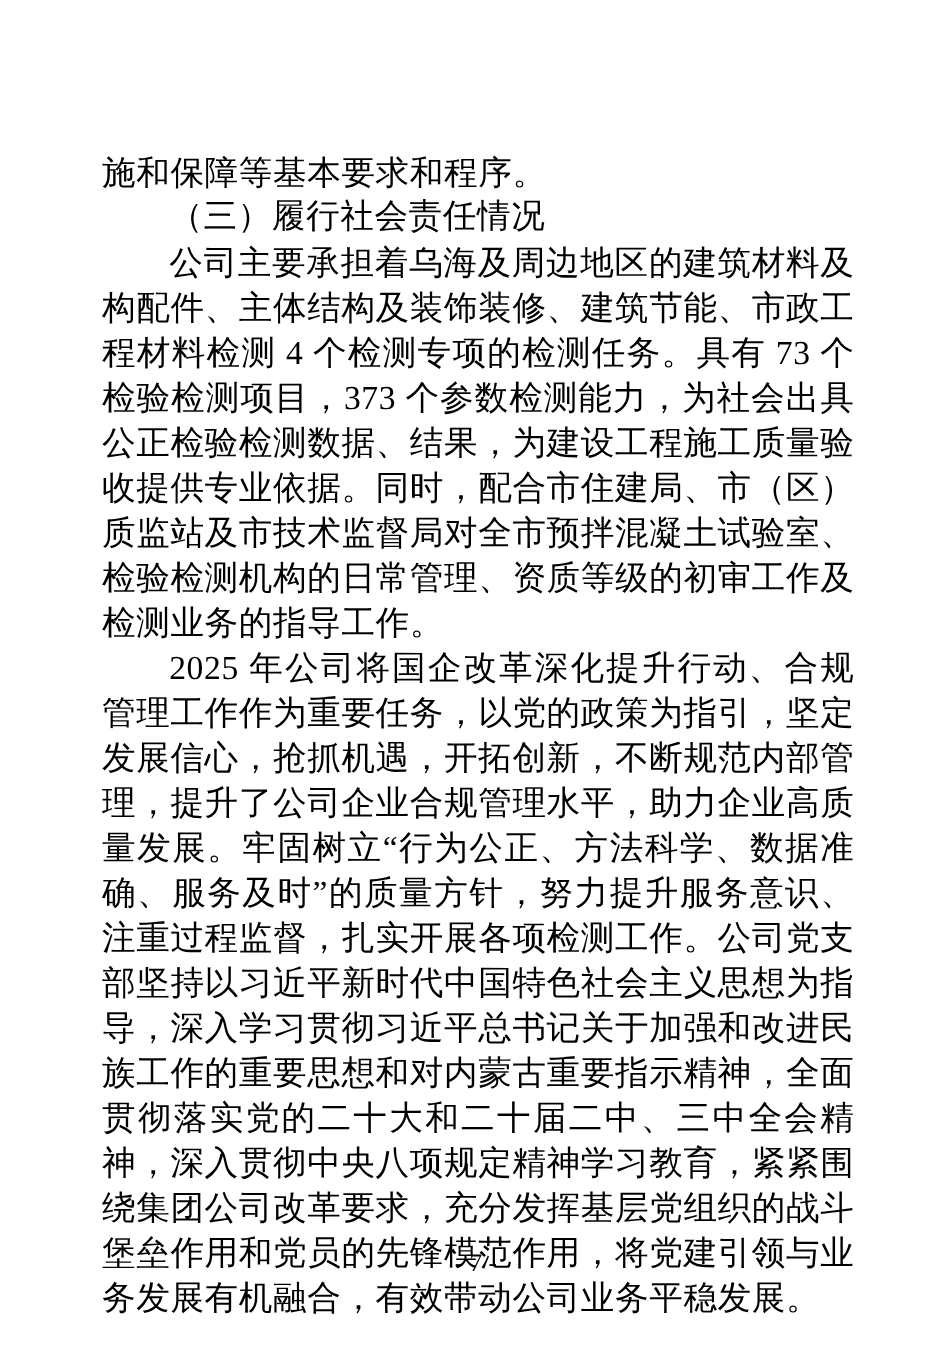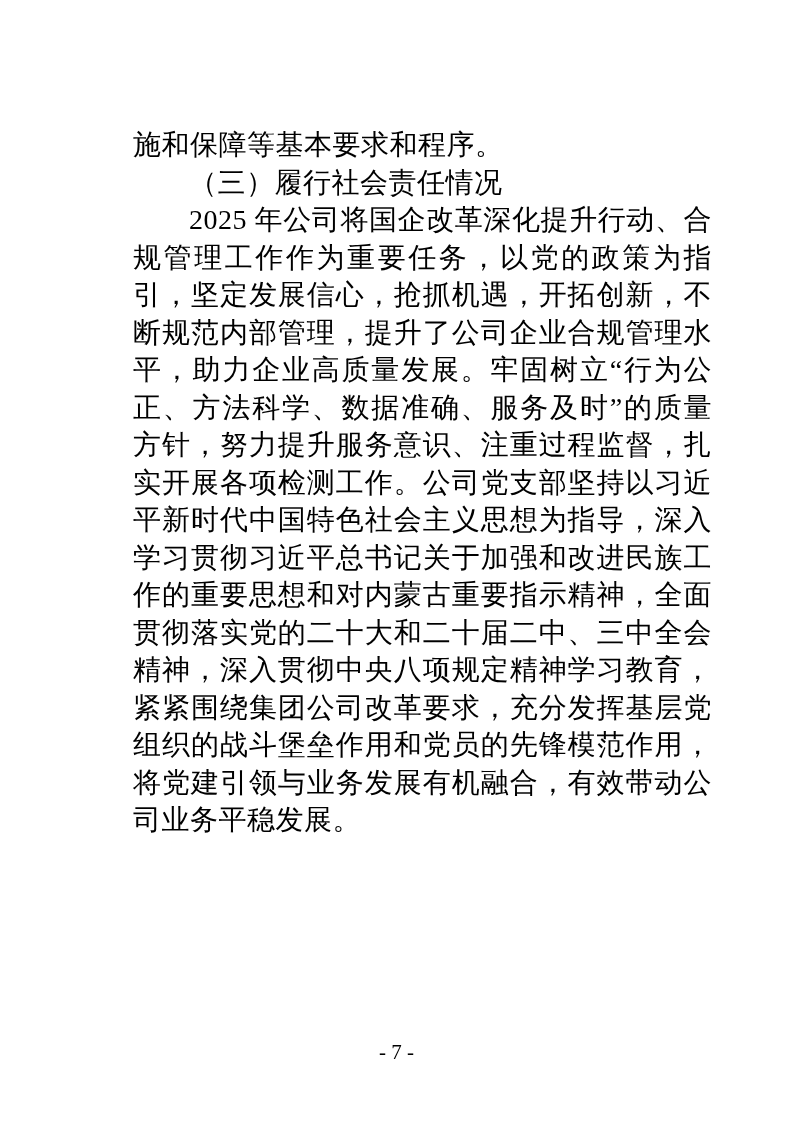--- a/index.html
+++ b/index.html
@@ -25,47 +25,47 @@
     left: 85px;
     top: 126px;
     width: 627px;
   }
   .block {
     font-size: 28px;
     line-height: 37.5px;
     text-align: justify;
     text-justify: inter-ideograph;
     letter-spacing: 0.5px;
-    margin-left: 48px;
   }
   .block.continuation {
     text-indent: 0;
   }
   .block.paragraph {
     text-indent: 56px;
   }
   .block.subheading {
     text-indent: 56px;
-    font-family: Liberation Sans, sans-serif;
+    font-family: Liberation Mono, monospace;
   }
   .footer {
     position: absolute;
     left: 0;
     right: 0;
     top: 1040px;
     text-align: center;
     font-size: 21px;
     font-family: "Liberation Serif", serif;
   }
 </style>
 </head>
 <body>
 
 <div class="page">
   <div class="doc-content" id="doc-content">
       <div class="block continuation">施和保障等基本要求和程序。</div>
       <div class="block subheading">（三）履行社会责任情况</div>
+      <div class="block paragraph">公司主要承担着乌海及周边地区的建筑材料及构配件、主体结构及装饰装修、建筑节能、市政工程材料检测 4 个检测专项的检测任务。具有 73 个检验检测项目，373 个参数检测能力，为社会出具公正检验检测数据、结果，为建设工程施工质量验收提供专业依据。同时，配合市住建局、市（区）质监站及市技术监督局对全市预拌混凝土试验室、检验检测机构的日常管理、资质等级的初审工作及检测业务的指导工作。</div>
       <div class="block paragraph">2025 年公司将国企改革深化提升行动、合规管理工作作为重要任务，以党的政策为指引，坚定发展信心，抢抓机遇，开拓创新，不断规范内部管理，提升了公司企业合规管理水平，助力企业高质量发展。牢固树立“行为公正、方法科学、数据准确、服务及时”的质量方针，努力提升服务意识、注重过程监督，扎实开展各项检测工作。公司党支部坚持以习近平新时代中国特色社会主义思想为指导，深入学习贯彻习近平总书记关于加强和改进民族工作的重要思想和对内蒙古重要指示精神，全面贯彻落实党的二十大和二十届二中、三中全会精神，深入贯彻中央八项规定精神学习教育，紧紧围绕集团公司改革要求，充分发挥基层党组织的战斗堡垒作用和党员的先锋模范作用，将党建引领与业务发展有机融合，有效带动公司业务平稳发展。</div>
     </div>
   <div class="footer">
     <span>- 7 -</span>
   </div>
 </div>
 
 </body></html>

